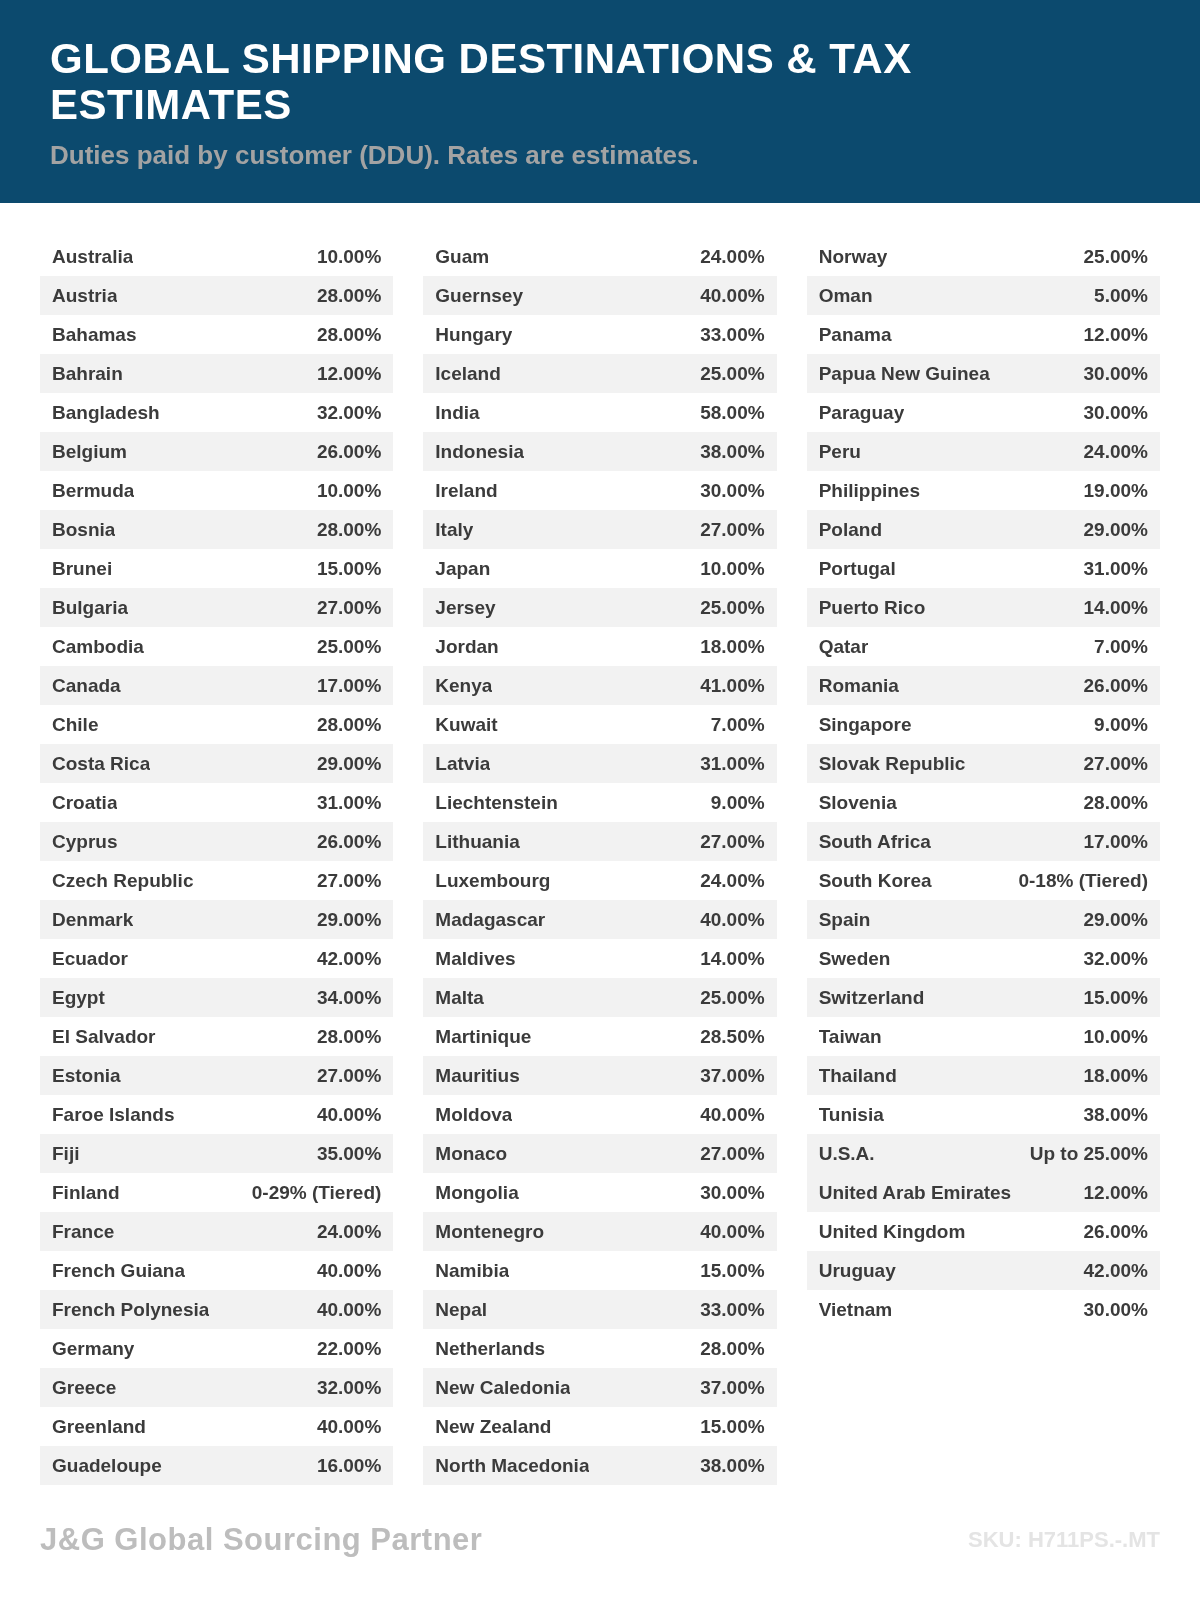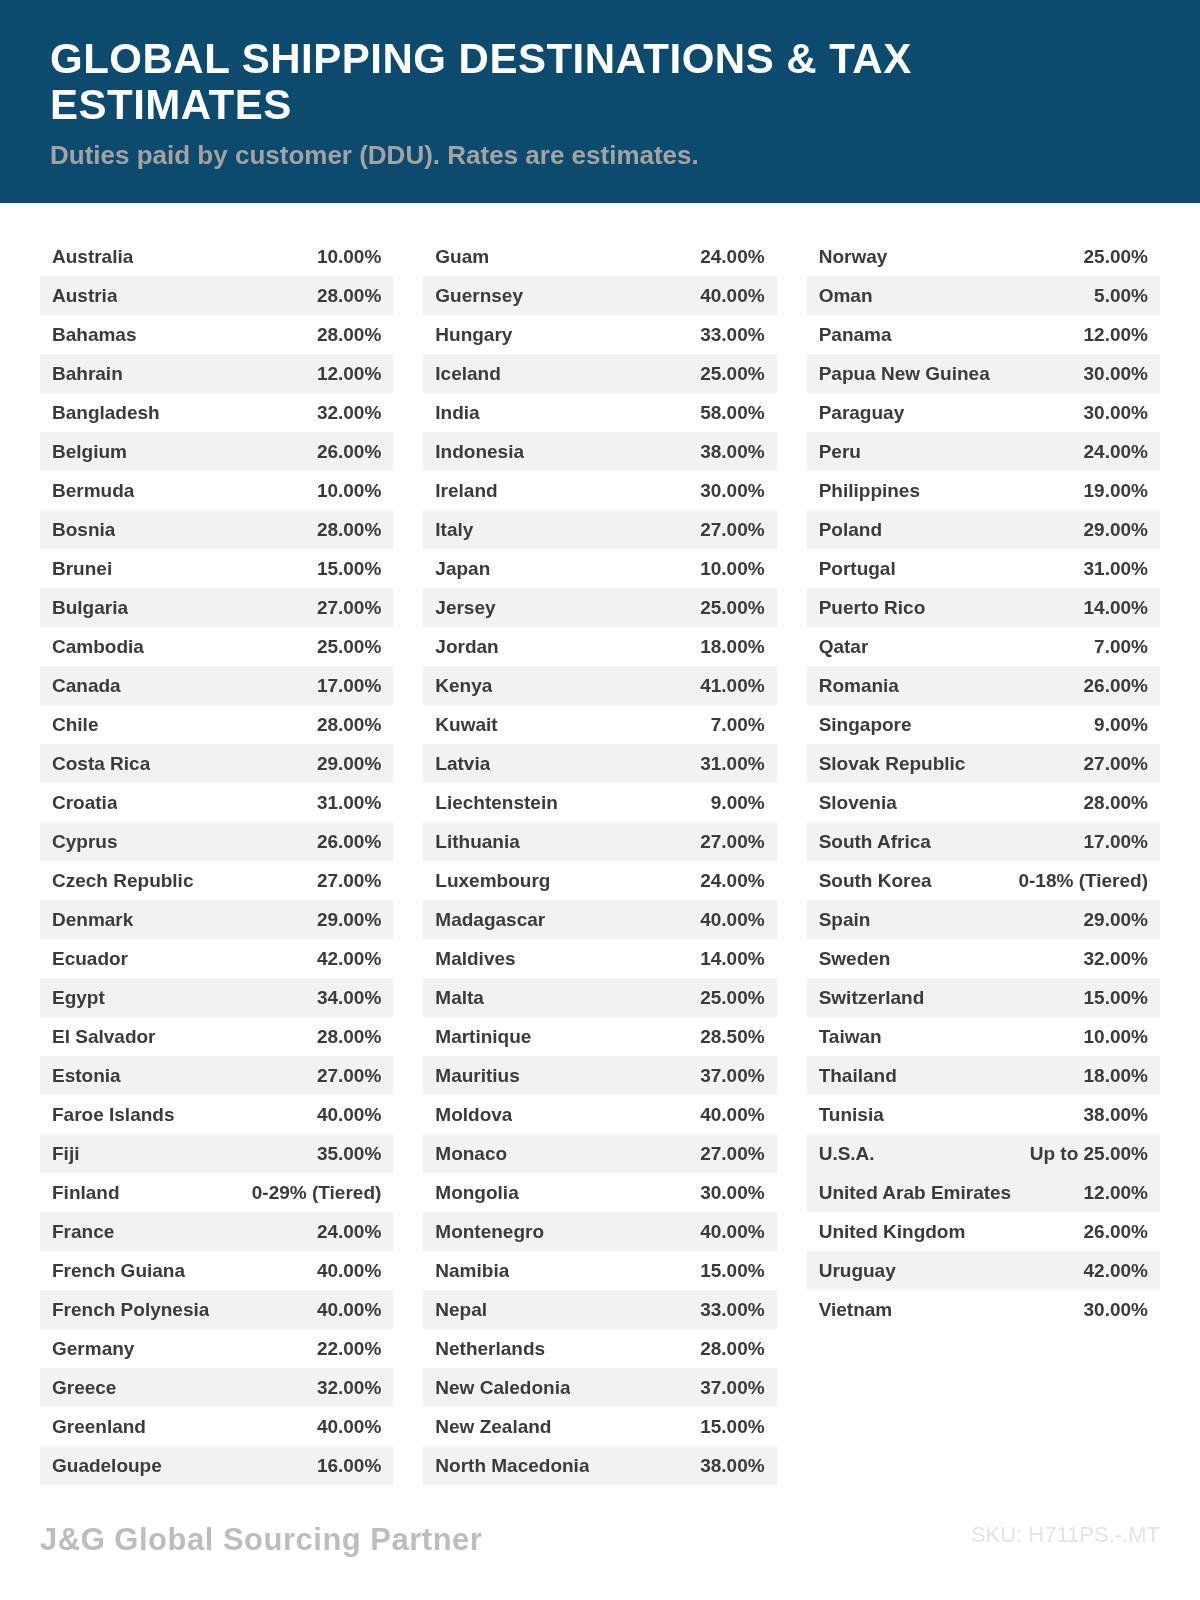--- a/index.html
+++ b/index.html
@@ -62,34 +62,34 @@
     font-size: 19px;
     font-weight: 700;
     color: #3b3b3b;
     white-space: nowrap;
     margin-left: 8px;
   }
   .footer {
     margin-top: auto;
     display: flex;
     justify-content: space-between;
-    align-items: flex-start;
+    align-items: center;
     padding: 0 40px 42px 40px;
     flex: 0 0 auto;
     gap: 36px;
   }
   .brand {
     font-size: 31px;
     font-weight: 800;
     color: #bdbdbd;
     letter-spacing: 0.5px;
   }
   .sku {
     font-size: 22px;
-    font-weight: 400;
+    font-weight: 700;
     color: #e4e4e4;
   }
 </style>
 </head>
 <body>
 
 <div class="header">
   <div class="title">GLOBAL SHIPPING DESTINATIONS &amp; TAX ESTIMATES</div>
   <div class="subtitle">Duties paid by customer (DDU). Rates are estimates.</div>
 </div>

